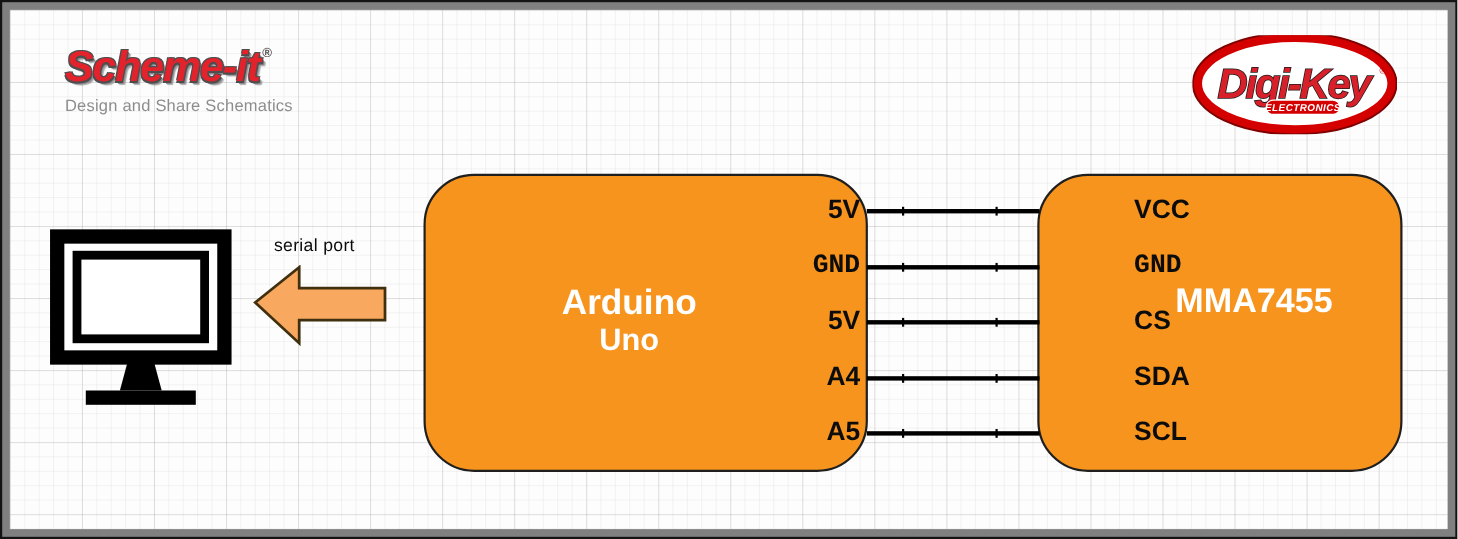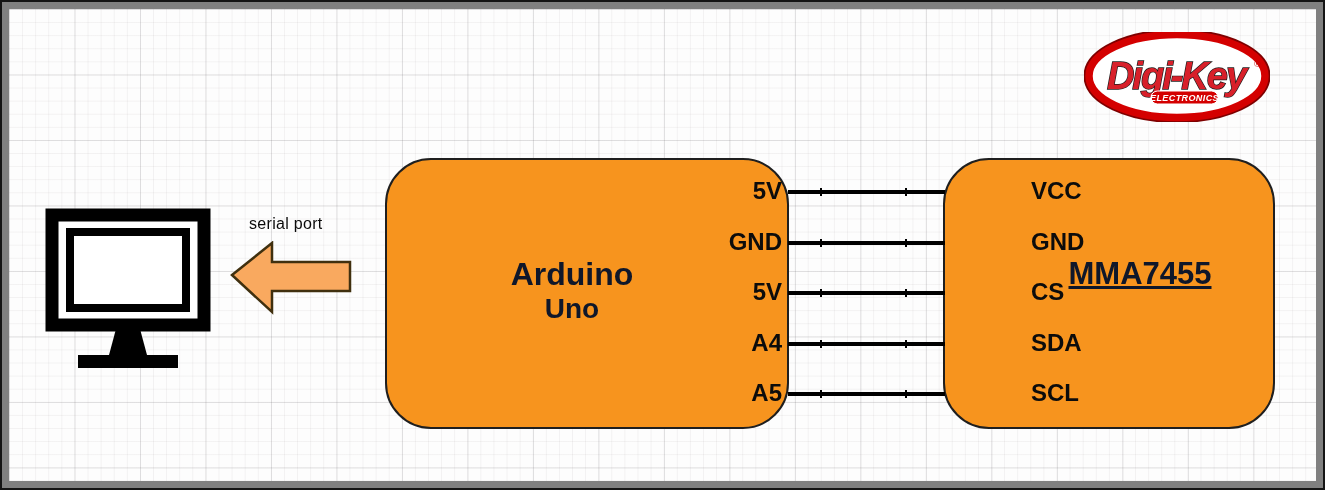--- a/index.html
+++ b/index.html
@@ -58,35 +58,35 @@
   
   .block {
     position:absolute; top:156px; height:271px;
     background:#f7941e; border:2px solid #1f1f1f; border-radius:46px;
   }
   .block.arduino { left:383px; width:404px; }
   .block.accel   { left:941px; width:332px; }
 
   .btitle {
     position:absolute; transform:translateX(-50%);
-    font-weight:bold; color:#0f172a; white-space:nowrap;
+    font-weight:bold; color:#ffffff; white-space:nowrap;
   }
   .t-arduino-1 { left:570px;  top:254px; font-size:32px; }
   .t-arduino-2 { left:570px;  top:291px; font-size:28px; }
-  .t-accel-1   { left:1138px; top:254px; font-size:31px;text-decoration:underline; }
+  .t-accel-1   { left:1138px; top:254px; font-size:31px; }
   .t-accel-2   { left:1138px; top:290px; font-size:28px; }
 
   
   .pin {
     position:absolute; font-size:24px; font-weight:bold; color:#0c0c0c;
     line-height:24px; white-space:nowrap;
   }
   .pin.r { right:541px; text-align:right; }  
   .pin.l { left:1001px;margin-left:28px; }                      
-  .row1 { top:177px; } .row2 { top:228px; } .row3 { top:278px; }
+  .row1 { top:177px; } .row2 { top:228px;font-family:Liberation Mono, monospace; } .row3 { top:278px; }
   .row4 { top:329px; } .row5 { top:379px; }
 
   
   .wire {
     position:absolute; left:786px; width:157px; height:4px; background:#000;
   }
   .wire::before, .wire::after {
     content:""; position:absolute; top:-2px; width:2px; height:8px; background:#000;
   }
   .wire::before { left:32px; }
@@ -94,20 +94,24 @@
   .w1 { top:188px; } .w2 { top:239px; } .w3 { top:289px; }
   .w4 { top:340px; } .w5 { top:390px; }
 </style>
 </head>
 <body>
 
 <div class="canvas">
   <div class="sheet"></div>
   <div class="layer">
 
+    <div class="schemeit">
+      <span class="brand">Scheme-it</span><span class="reg">®</span>
+      <span class="tagline">Design and Share Schematics</span>
+    </div>
 
     <svg class="digikey-svg" width="186" height="90" viewBox="0 0 186 90">
       <ellipse cx="93" cy="44" rx="88" ry="41.5" fill="#ffffff" stroke="#7e0000" stroke-width="11"></ellipse>
       <ellipse cx="93" cy="44" rx="88" ry="41.5" fill="#ffffff" stroke="#d40000" stroke-width="7.5"></ellipse>
       <text x="92" y="57" text-anchor="middle" font-family="Liberation Sans, sans-serif" font-size="38" font-weight="bold" font-style="italic" letter-spacing="-2" fill="#d8202a" stroke="#1a1a1a" stroke-width="1.4" paint-order="stroke">Digi-Key</text>
       <rect x="67" y="59" width="67" height="13" rx="6.5" fill="#d40000" stroke="#ffffff" stroke-width="1"></rect>
       <text x="100.5" y="69" text-anchor="middle" font-family="Liberation Sans, sans-serif" font-size="9" font-weight="bold" font-style="italic" letter-spacing="0.4" fill="#ffffff">ELECTRONICS</text>
       <text x="170" y="35" font-family="Liberation Sans, sans-serif" font-size="9" fill="#c00000">®</text>
     </svg>
 

